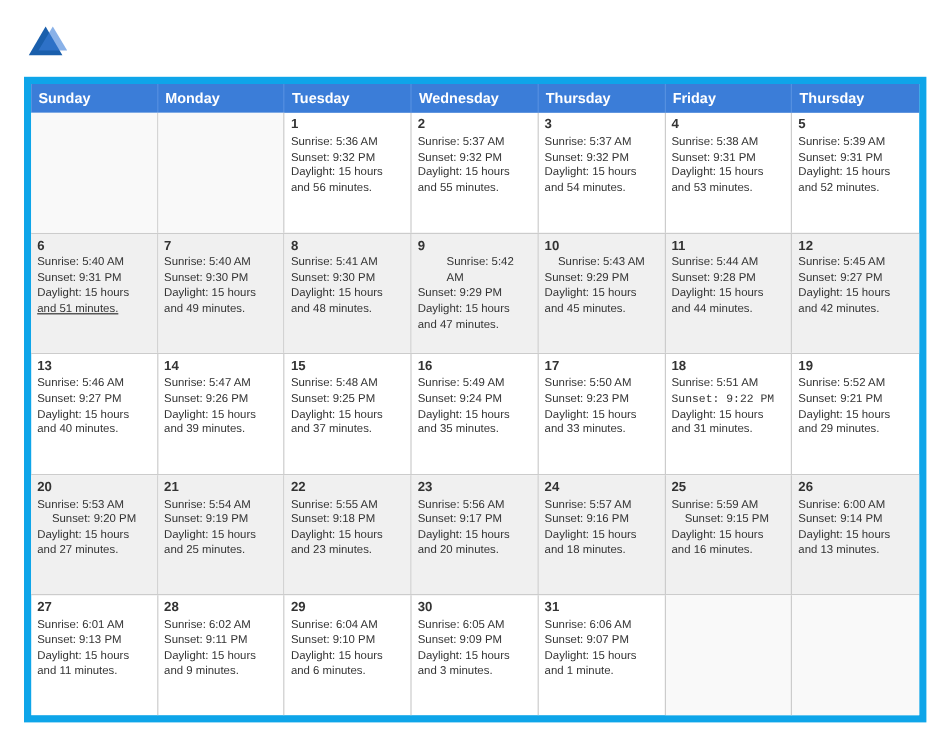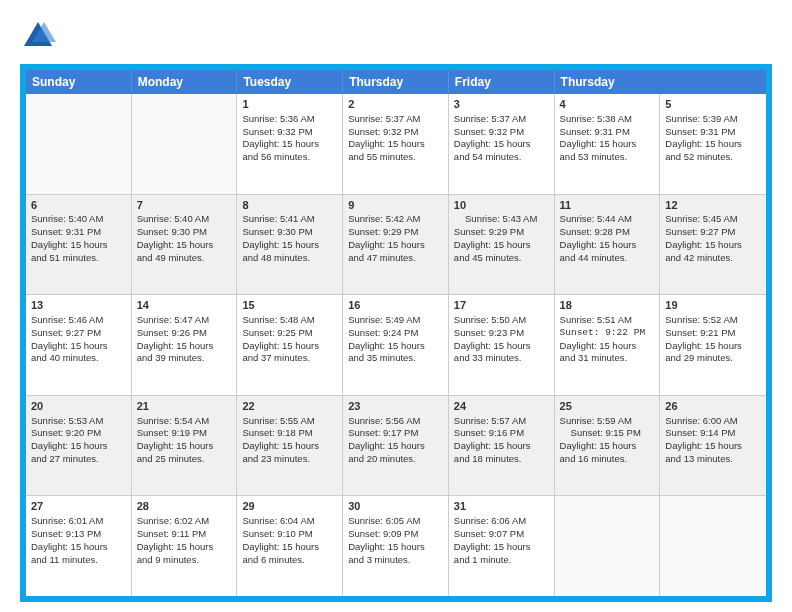--- a/index.html
+++ b/index.html
@@ -124,20 +124,21 @@
       <h1></h1>
       <h2></h2>
     </div>
   </div>
 
   <div class="calendar">
     <div class="cal-header">
     <div class="cal-header-cell">Sunday</div>
         <div class="cal-header-cell">Monday</div>
         <div class="cal-header-cell">Tuesday</div>
+        <div class="cal-header-cell">Wednesday</div>
         <div class="cal-header-cell">Thursday</div>
         <div class="cal-header-cell">Friday</div>
         <div class="cal-header-cell">Thursday</div>
       </div>
     <div class="cal-body">
     <div class="cal-row">
           <div class="cal-cell empty"></div>
           <div class="cal-cell empty"></div>
           <div class="cal-cell">
             <span class="day-num">1</span>
@@ -174,39 +175,39 @@
             <span style="display: block;">Daylight: 15 hours</span>
             <span style="display: block;">and 52 minutes.</span>
           </div>
         </div>
         <div class="cal-row">
           <div class="cal-cell shaded">
             <span class="day-num">6</span>
             <span style="display: block;">Sunrise: 5:40 AM</span>
             <span style="display: block;">Sunset: 9:31 PM</span>
             <span style="display: block;">Daylight: 15 hours</span>
-            <span style="display: block;">and 51 minutes.</span>
+            <span style="display: block; text-decoration: underline;">and 51 minutes.</span>
           </div>
           <div class="cal-cell shaded">
             <span class="day-num">7</span>
             <span style="display: block;">Sunrise: 5:40 AM</span>
             <span style="display: block;">Sunset: 9:30 PM</span>
             <span style="display: block;">Daylight: 15 hours</span>
             <span style="display: block;">and 49 minutes.</span>
           </div>
           <div class="cal-cell shaded">
             <span class="day-num">8</span>
             <span style="display: block;">Sunrise: 5:41 AM</span>
             <span style="display: block;">Sunset: 9:30 PM</span>
             <span style="display: block;">Daylight: 15 hours</span>
             <span style="display: block;">and 48 minutes.</span>
           </div>
           <div class="cal-cell shaded">
             <span class="day-num">9</span>
-            <span style="display: block;">Sunrise: 5:42 AM</span>
+            <span style="display: block; margin-left: 24px;">Sunrise: 5:42 AM</span>
             <span style="display: block;">Sunset: 9:29 PM</span>
             <span style="display: block;">Daylight: 15 hours</span>
             <span style="display: block;">and 47 minutes.</span>
           </div>
           <div class="cal-cell shaded">
             <span class="day-num">10</span>
             <span style="display: block; text-align: center;">Sunrise: 5:43 AM</span>
             <span style="display: block;">Sunset: 9:29 PM</span>
             <span style="display: block;">Daylight: 15 hours</span>
             <span style="display: block;">and 45 minutes.</span>
@@ -274,21 +275,21 @@
             <span style="display: block;">Sunrise: 5:52 AM</span>
             <span style="display: block;">Sunset: 9:21 PM</span>
             <span style="display: block;">Daylight: 15 hours</span>
             <span style="display: block;">and 29 minutes.</span>
           </div>
         </div>
         <div class="cal-row">
           <div class="cal-cell shaded">
             <span class="day-num">20</span>
             <span style="display: block;">Sunrise: 5:53 AM</span>
-            <span style="display: block;">Sunset: 9:20 PM</span>
+            <span style="display: block; text-align: center;">Sunset: 9:20 PM</span>
             <span style="display: block;">Daylight: 15 hours</span>
             <span style="display: block;">and 27 minutes.</span>
           </div>
           <div class="cal-cell shaded">
             <span class="day-num">21</span>
             <span style="display: block;">Sunrise: 5:54 AM</span>
             <span style="display: block;">Sunset: 9:19 PM</span>
             <span style="display: block;">Daylight: 15 hours</span>
             <span style="display: block;">and 25 minutes.</span>
           </div>

